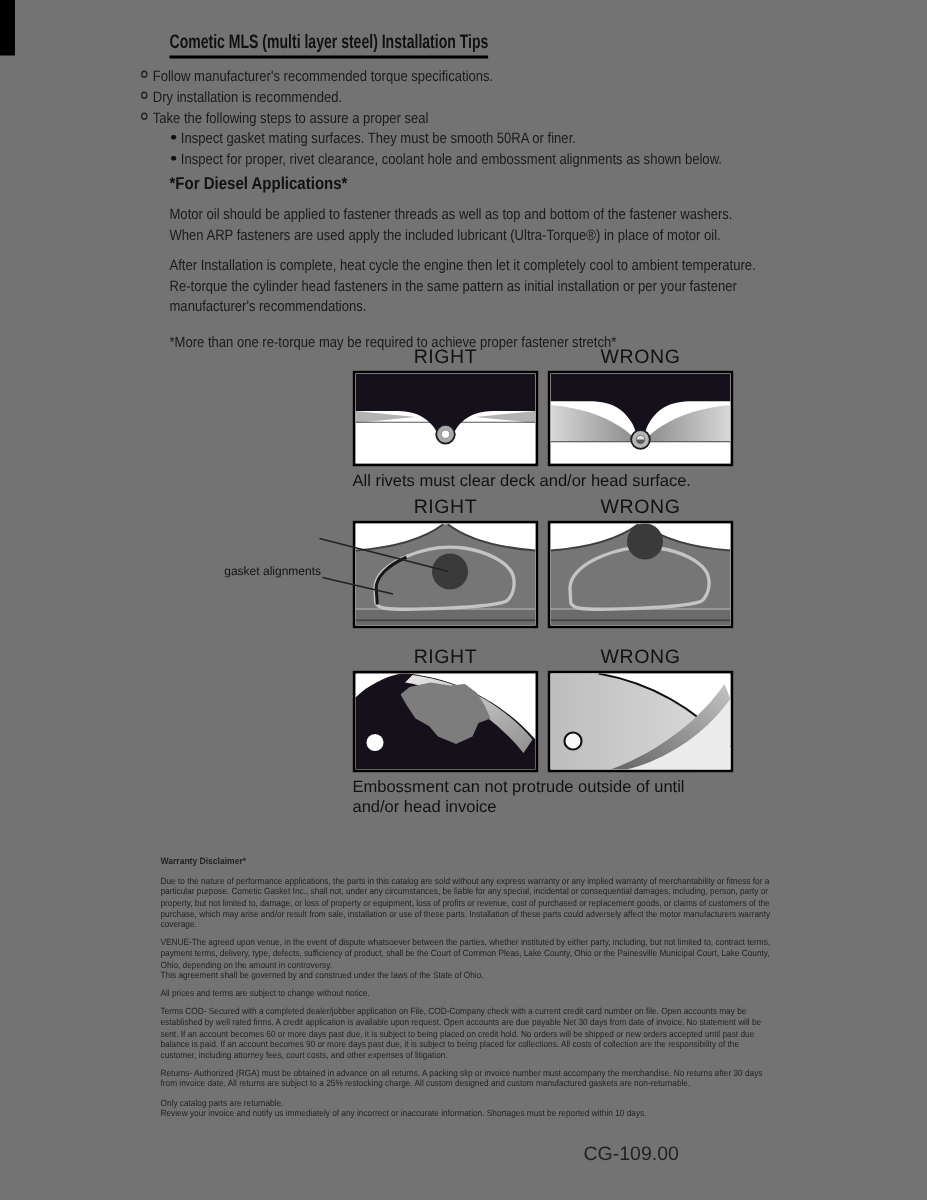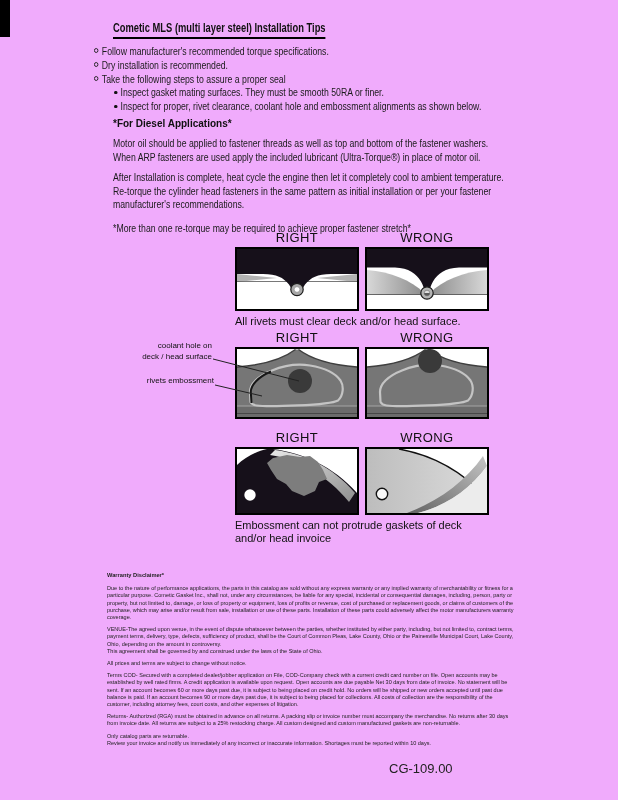--- a/index.html
+++ b/index.html
@@ -1,16 +1,16 @@
 <!DOCTYPE html>
 <html><head>
 <meta charset="utf-8">
 <style>
   html,body{margin:0;padding:0;background:#fff;}
-  .page{position:relative;width:618px;height:800px;background:#f0abfc;overflow:hidden;
+  .page{position:relative;width:618px;height:800px;background:#737373;overflow:hidden;
         font-family:"Liberation Sans",sans-serif;color:#1a1a1a;}
   .abs{position:absolute;}
 
   
   #corner-mark{left:0;top:0;width:10px;height:37px;background:#000;}
 
   
   #title{left:113px;top:20px;font-size:13px;font-weight:bold;white-space:nowrap;
          transform:scaleX(0.72);transform-origin:0 0;border-bottom:2px solid #000;
          padding-bottom:2px;color:#111;}
@@ -149,25 +149,21 @@
           <rect y="57" width="120" height="11" fill="#6b6b6b"></rect>
           <line x1="0" y1="57" x2="120" y2="57" stroke="#a5a5a5" stroke-width="1"></line>
           <line x1="0" y1="64.5" x2="120" y2="64.5" stroke="#474747" stroke-width="1.2"></line>
           <path d="M13.5,53 L13,43 C13,35 21,27 35,21.5 C47,16.5 60,14.5 73,16.5 C88,19 99,25 103.5,31.5 C107,37 106.5,46.5 101,51.5 C92,56.5 30,58 19.5,56.5 C15,55.8 13.5,53 13.5,53 Z" stroke="#c4c4c4" stroke-width="2.2" fill="none"></path>
           <circle cx="63" cy="12" r="12" fill="#3a3a3a"></circle>
         </svg>
       </div>
     </div>
   </div>
 
-  <div class="abs callout" id="callout1">
-    <div>coolant hole on</div>
-    <div>deck / head surface</div>
-  </div>
-  <div class="abs callout" id="callout2">rivets embossment</div>
+  <div class="abs callout" id="callout2">gasket alignments</div>
   <svg class="abs" id="callout-lines" width="618" height="100">
     <line x1="213" y1="29" x2="299" y2="51" stroke="#222" stroke-width="1"></line>
     <line x1="215" y1="55" x2="262" y2="66" stroke="#222" stroke-width="1"></line>
   </svg>
 
   <div class="abs figpair" id="fig3">
     <div class="figrow">
       <div class="figcol">
         <div class="figlabel">RIGHT</div>
         <svg class="figbox" width="120" height="64" viewBox="0 0 120 64">
@@ -201,21 +197,21 @@
           <rect width="120" height="64" fill="#ffffff"></rect>
           <path d="M0,0 H32 C66,6 96,23 120,49 V64 H0 Z" fill="url(#g3w1)"></path>
           <path d="M32,0 C66,6 96,23 120,49" stroke="#101010" stroke-width="1.3" fill="none"></path>
           <path d="M40,64 C70,53 98,33 116,7 L120,17 C103,41 76,58 51,64 Z" fill="url(#g3w2)"></path>
           <path d="M51,64 C76,58 103,41 120,17 V64 Z" fill="#ececec"></path>
           <circle cx="15" cy="45" r="5.7" fill="#f8f8f8" stroke="#111" stroke-width="1.4"></circle>
         </svg>
       </div>
     </div>
     <div class="figcaption">
-      <div>Embossment can not protrude gaskets of deck</div>
+      <div>Embossment can not protrude outside of until</div>
       <div>and/or head invoice</div>
     </div>
   </div>
 
   <div class="abs" id="disclaimer">
     <h3>Warranty Disclaimer*</h3>
     <p>Due to the nature of performance applications, the parts in this catalog are sold without any express warranty or any implied warranty of merchantability or fitness for a particular purpose. Cometic Gasket Inc., shall not, under any circumstances, be liable for any special, incidental or consequential damages, including, person, party or property, but not limited to, damage, or loss of property or equipment, loss of profits or revenue, cost of purchased or replacement goods, or claims of customers of the purchase, which may arise and/or result from sale, installation or use of these parts. Installation of these parts could adversely affect the motor manufacturers warranty coverage.</p>
     <p class="mb0">VENUE-The agreed upon venue, in the event of dispute whatsoever between the parties, whether instituted by either party, including, but not limited to, contract terms, payment terms, delivery, type, defects, sufficiency of product, shall be the Court of Common Pleas, Lake County, Ohio or the Painesville Municipal Court, Lake County, Ohio, depending on the amount in controversy.</p>
     <p>This agreement shall be governed by and construed under the laws of the State of Ohio.</p>
     <p>All prices and terms are subject to change without notice.</p>

